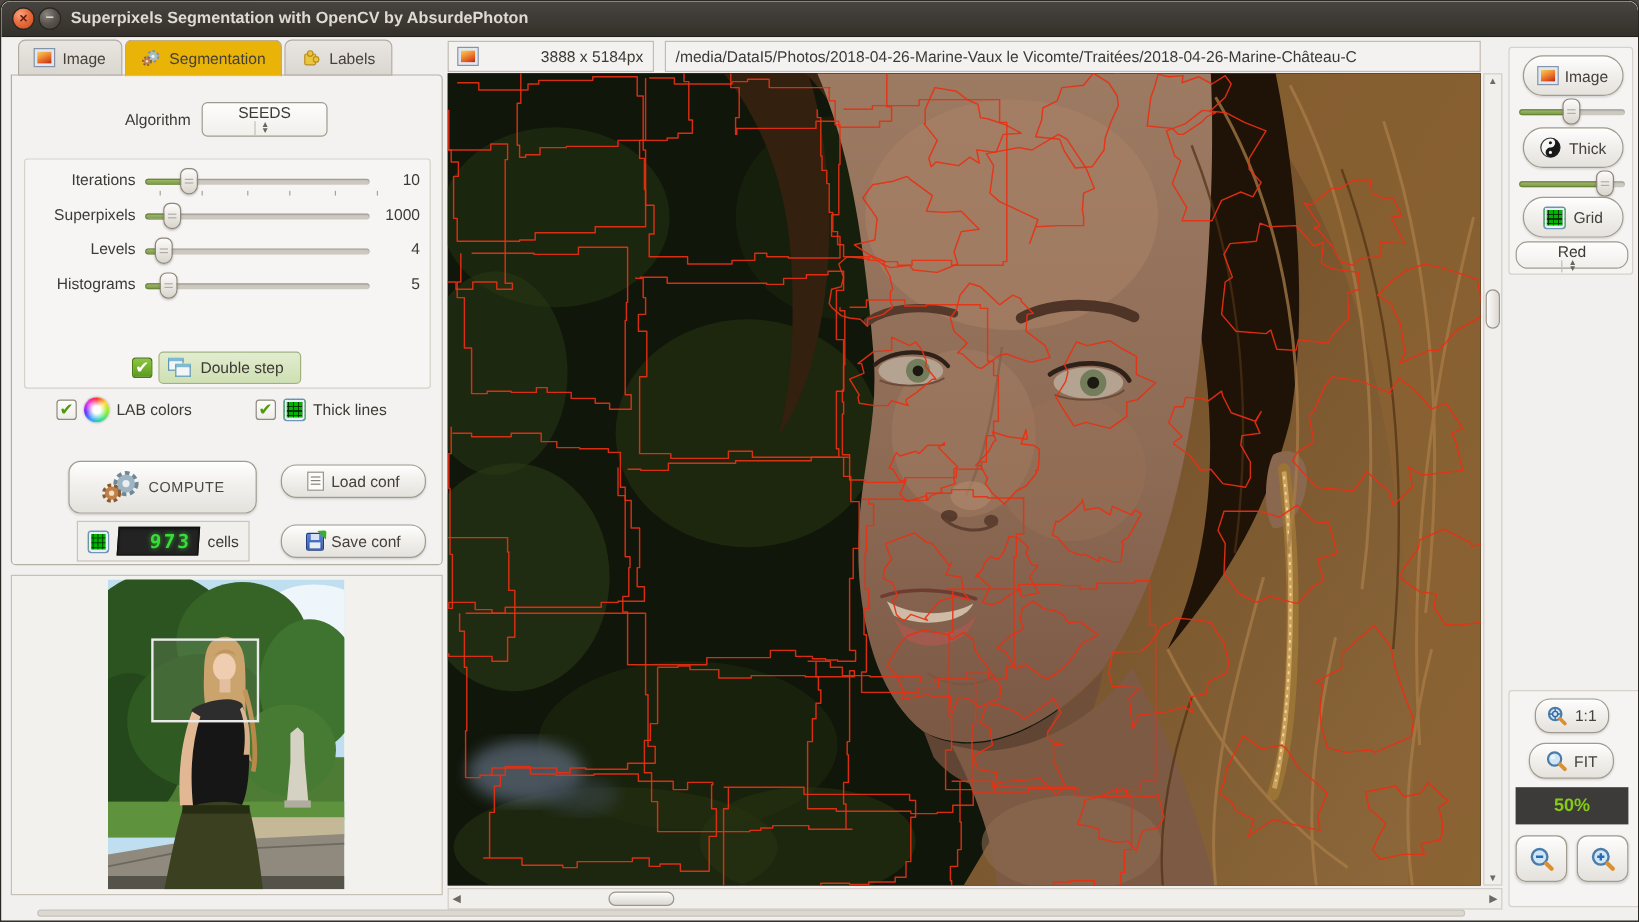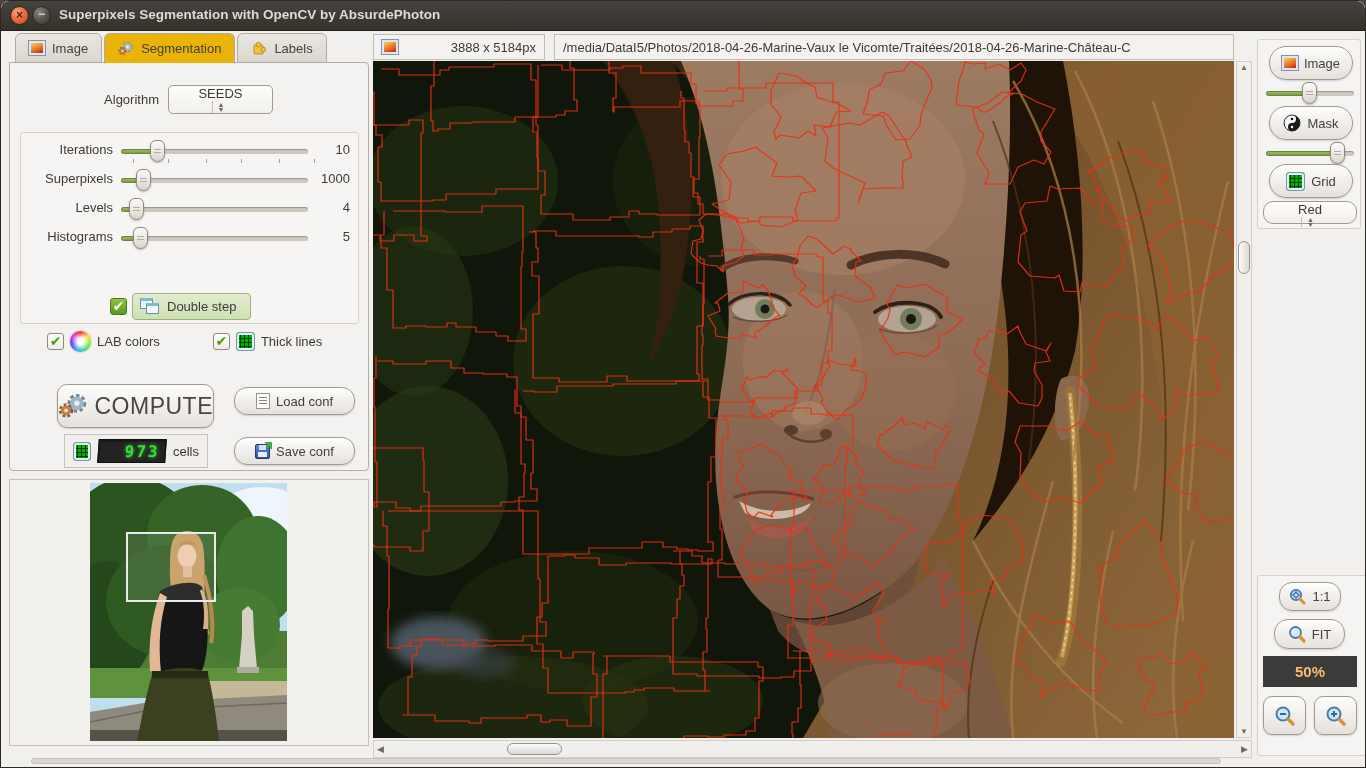--- a/index.html
+++ b/index.html
@@ -71,21 +71,21 @@
   .dstep-row { position:absolute; left:89px; top:160px; display:flex; align-items:center; gap:5px; }
   .dstep-btn { height:27px; padding:0 14px 0 7px; background:linear-gradient(#e2ecd0,#cfe0b2);
     border:1px solid #9db37c; border-radius:4px; display:flex; align-items:center; gap:7px; }
 
   .checks-row { position:absolute; left:0; top:268px; width:100%; display:flex; align-items:center; }
   .chk-group { display:flex; align-items:center; gap:6px; }
   .chk-lab { margin-left:37px; }
   .chk-thick { margin-left:53px; }
 
   .compute-btn { position:absolute; left:47px; top:321px; width:157px; height:44px; border-radius:10px;
-    font-size:23px; letter-spacing:.5px; color:#4a453e; }
+    font-size:12px; letter-spacing:.5px; color:#4a453e; }
   .conf-btn { position:absolute; left:224px; width:121px; height:28px; border-radius:13px; font-size:13px; }
   .load-conf { top:324px; } .save-conf { top:374px; }
   .cells-box { position:absolute; left:54px; top:371px; width:144px; height:34px; border:1px solid #c9c4bb;
     background:#f1efec; display:flex; align-items:center; gap:7px; padding:0 8px; }
   .led { width:70px; height:24px; background:#232323; border:1px solid #101010;
     box-shadow:0 1px 2px rgba(0,0,0,.5) inset; color:#39dd39; font-family:"DejaVu Sans Mono",monospace;
     font-weight:bold; font-size:16px; text-align:right; padding:2px 5px 0 0; letter-spacing:2px;
     transform:skewX(-4deg); text-shadow:0 0 4px rgba(57,221,57,.8); }
 
   .thumb-frame { position:absolute; left:8px; top:478px; width:360px; height:267px;
@@ -148,21 +148,21 @@
   .rbtn { position:absolute; border-radius:17px; }
   .image-btn { left:11px; top:6px; width:84px; height:34px; }
   .mask-btn { left:11px; top:66px; width:84px; height:34px; }
   .grid-btn { left:11px; top:124px; width:84px; height:34px; }
   .rslider { position:absolute; left:8px; width:88px; }
   .image-slider { top:44px; } .mask-slider { top:104px; }
   .red-combo { position:absolute; left:5px; top:161px; width:94px; height:23px; border-radius:10px; }
   .one2one-btn { left:21px; top:6px; width:62px; height:29px; border-radius:13px; }
   .fit-btn { left:16px; top:43px; width:71px; height:30px; border-radius:14px; }
   .zoom-label { position:absolute; left:5px; top:80px; width:94px; height:31px; background:#3c3b39;
-    color:#fdba74; font-weight:bold; font-size:15px; display:flex; align-items:center; justify-content:center; }
+    color:#84cc16; font-weight:bold; font-size:15px; display:flex; align-items:center; justify-content:center; }
   .zout-btn { left:5px; top:120px; width:43px; height:39px; border-radius:9px; }
   .zin-btn { left:56px; top:120px; width:43px; height:39px; border-radius:9px; }
   #seg-lines path { stroke:#e93012; stroke-width:1.2; fill:none; opacity:.92; stroke-linejoin:round; }
 </style>
 </head>
 <body>
 
 <div class="window">
 
   <div class="titlebar">
@@ -517,21 +517,21 @@
         <div class="sl-fill"></div>
         <div class="sl-handle"></div>
     </div>
     <div class="btn rbtn mask-btn">
       <svg width="18" height="18" viewBox="0 0 18 18">
         <circle cx="9" cy="9" r="8" fill="#f6f6f4" stroke="#333" stroke-width="1"></circle>
         <path d="M9 1 a8 8 0 0 1 0 16 a4 4 0 0 1 0 -8 a4 4 0 0 0 0 -8 Z" fill="#191919"></path>
         <circle cx="9" cy="5" r="1.3" fill="#191919"></circle>
           <circle cx="9" cy="13" r="1.3" fill="#f6f6f4"></circle>
       </svg>
-      <span>Mask</span>
+      <span>Thick</span>
     </div>
     <div class="rslider slider mask-slider" style="--pct: 81%;">
       <div class="sl-track"></div>
         <div class="sl-fill"></div>
         <div class="sl-handle"></div>
     </div>
     <div class="btn rbtn grid-btn">
       <span class="ic-grid"></span>
       <span>Grid</span>
     </div>

